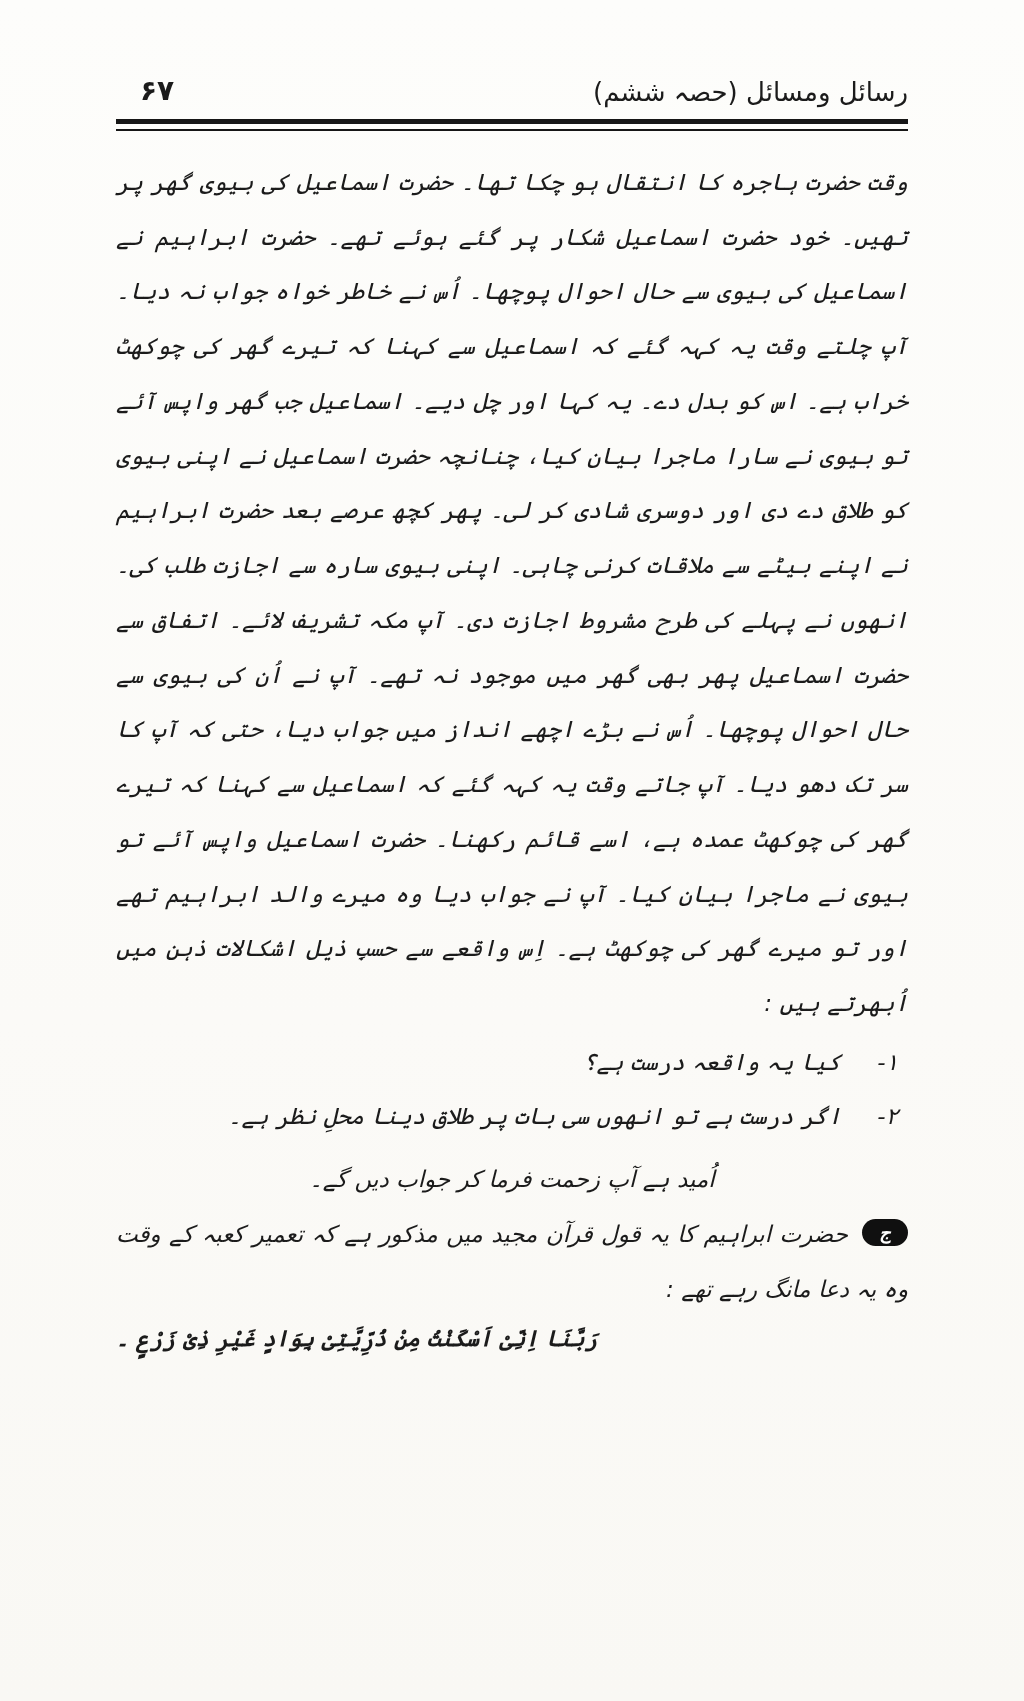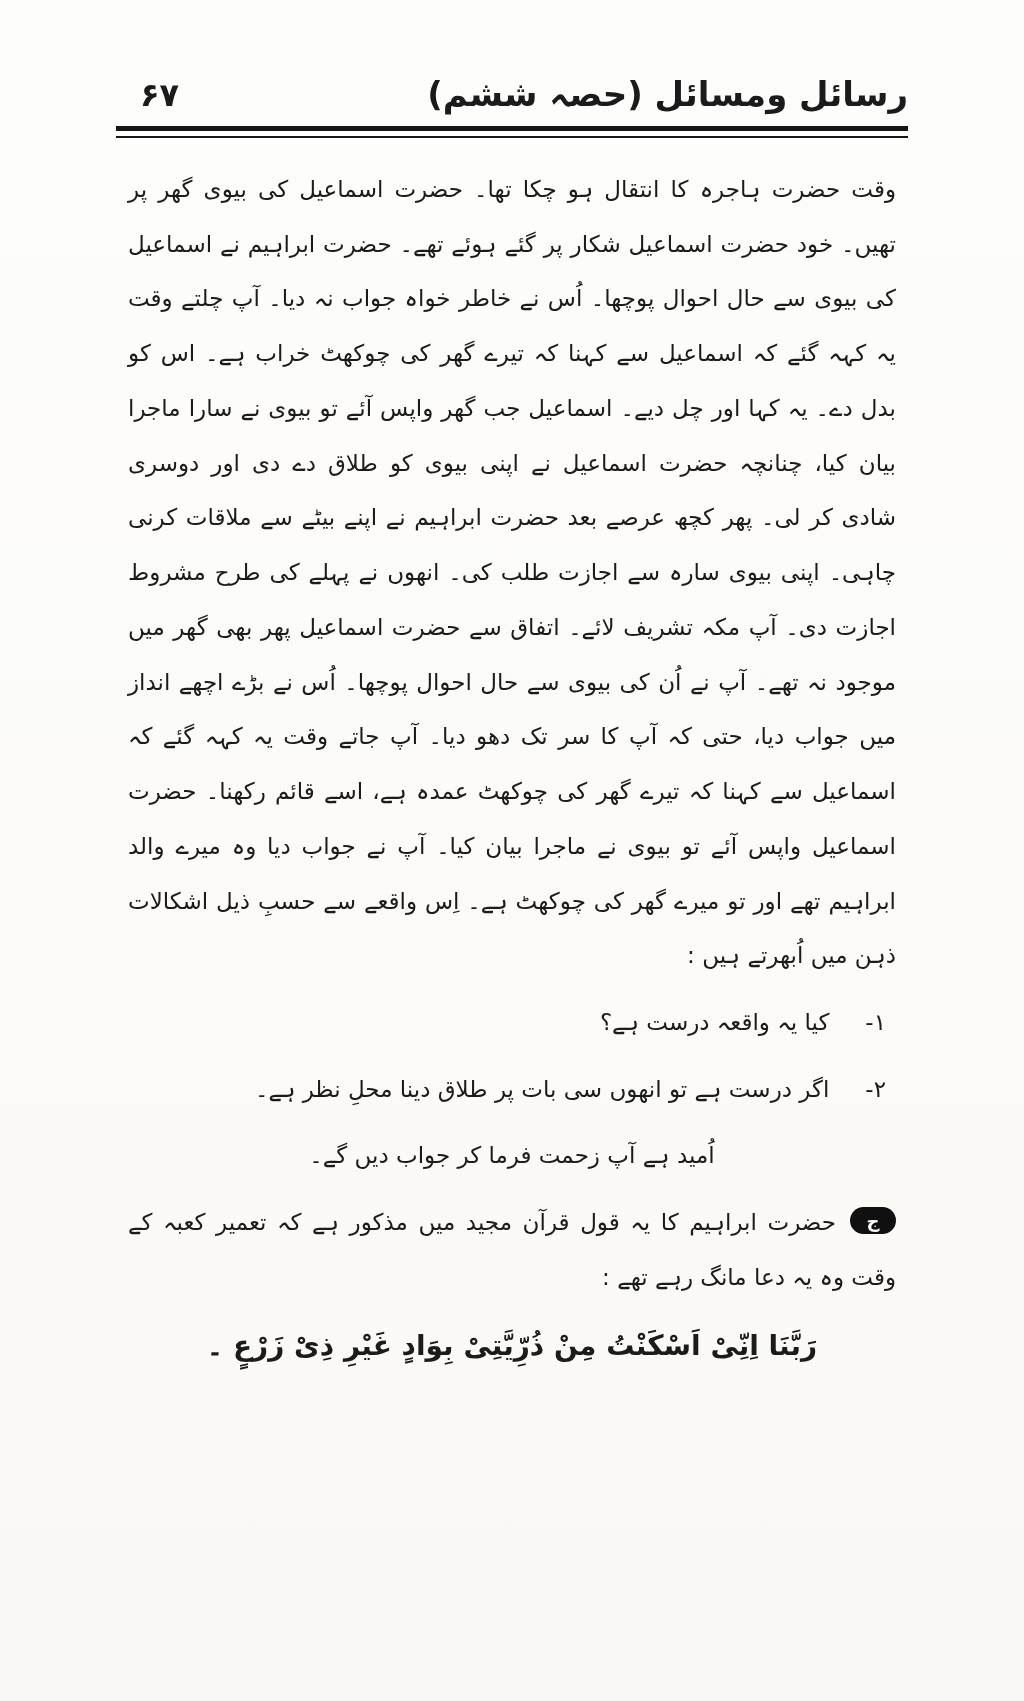--- a/index.html
+++ b/index.html
@@ -20,42 +20,42 @@
     direction: rtl;
     overflow: hidden;
   }
   .header {
     display: flex;
     flex-direction: row;           
     justify-content: space-between;
     align-items: flex-end;
   }
   .header .title {
-    font-size: 34px;
-    font-weight: bold;
+    font-size: 26px;
+    font-weight: normal;
     letter-spacing: 0.5px;
   }
   .header .pagenum {
-    font-size: 32px;
+    font-size: 28px;
     font-weight: bold;
     padding-left: 24px;
   }
   .rule {
     margin-top: 12px;
     height: 5px;
     border-top: 5px solid #161616;
     border-bottom: 2px solid #161616;
   }
   .body-text {
     margin-top: 24px;
     font-size: 23px;
     line-height: 2.38;
     text-align: justify;
   }
-  .body-text p { margin: 12px; }
+  .body-text p { margin: 0; font-style: italic; }
   .opening {
     margin-bottom: 10px;
   }
   .questions {
     margin: 4px 10px 8px 0;
   }
   .question {
     text-align: justify;
   }
   .q-num {
@@ -78,24 +78,24 @@
     background: #101010;
     color: #ffffff;
     text-align: center;
     font-size: 18px;
     font-weight: bold;
     margin-left: 14px;
     vertical-align: 3px;
   }
   .verse {
     font-weight: bold;
-    font-size: 28px;
+    font-size: 22px;
     line-height: 2.1;
     margin: 6px 46px 6px 0;
-    text-align: center;
+    text-align: left;
   }
   .translation {
     margin: 0 56px 10px 0;
     text-align: right;
   }
   .continuation {
     text-align: justify;
     text-align-last: justify;
     word-spacing: 7px;
   }

